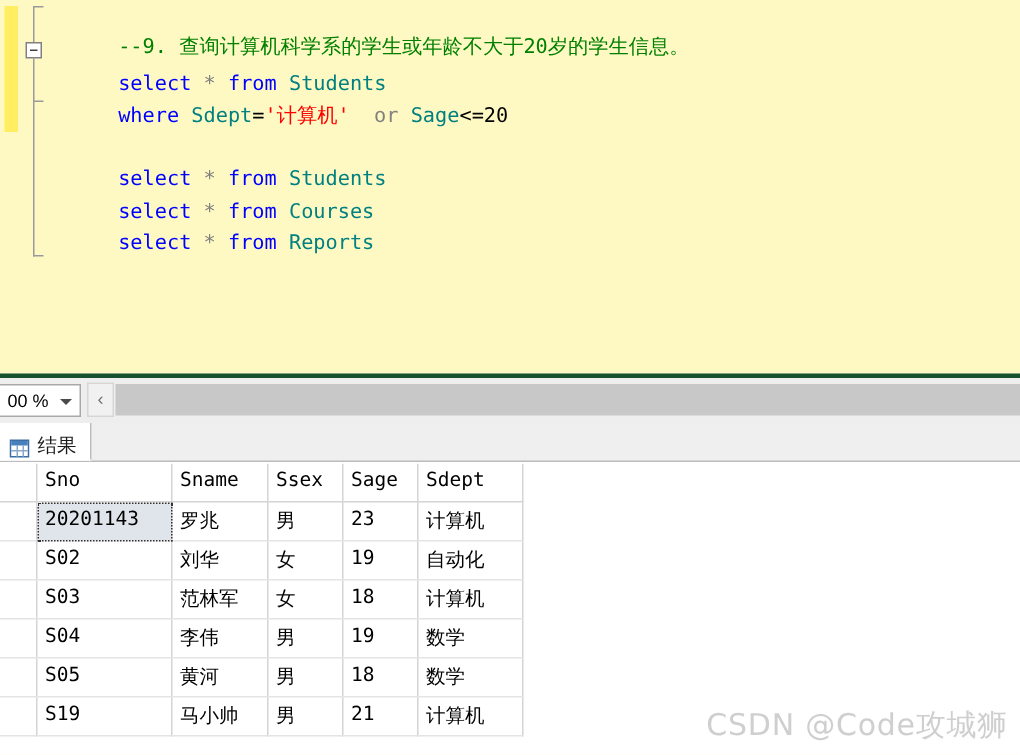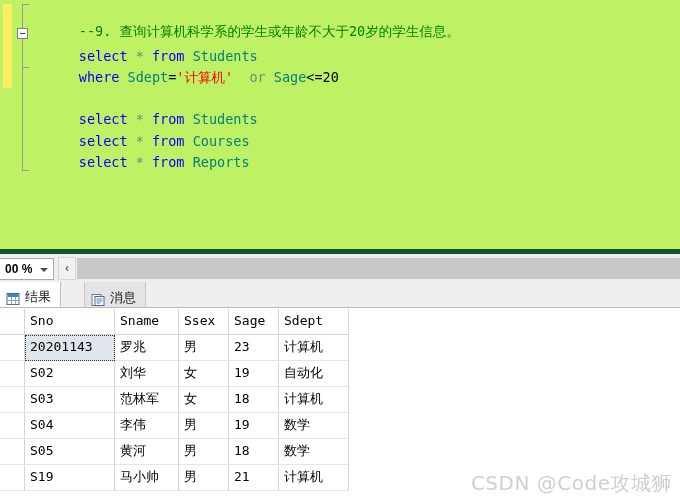--- a/index.html
+++ b/index.html
@@ -14,21 +14,21 @@
     font-family: "Liberation Sans", sans-serif;
     position: relative;
   }
 
   
   .editor-pane {
     position: absolute;
     left: 0; top: 0;
     width: 680px;
     height: 296px;
-    background: #bef264;
+    background: #fef9c3;
     overflow: hidden;
   }
   .change-bar {
     position: absolute;
     left: 3px; top: 4px;
     width: 9px; height: 84px;
     background: #ffee62;
   }
   .gutter-rail {
     position: absolute;
@@ -85,23 +85,22 @@
   .tok-op      { color: #808080; }
   .tok-str     { color: #ff0000; }
   .tok-plain   { color: #000000; }
 
   
   .strip {
     position: absolute;
     left: 0; top: 249px;
     width: 680px; height: 33px;
     background: #eeeeee;
-    border-top: 5px solid #14532d;
-    box-sizing: border-box;
-    font-weight: bold;
+    border-top: 3px solid #14532d;
+    box-sizing: border-box;
   }
   .zoom-combo {
     position: absolute;
     left: -16px; top: 4px;
     width: 70px; height: 22px;
     background: #ffffff;
     border: 1px solid #a9a9a9;
     box-sizing: border-box;
     display: flex;
     align-items: center;
@@ -306,32 +305,20 @@
         <rect x="1" y="1.5" width="12" height="11" fill="#ffffff" stroke="#3c6ea5" stroke-width="1"></rect>
         <rect x="1.5" y="2" width="11" height="3" fill="#4a7fbd"></rect>
         <line x1="5.5" y1="5" x2="5.5" y2="12.5" stroke="#8aa9c8" stroke-width="1"></line>
         <line x1="9.5" y1="5" x2="9.5" y2="12.5" stroke="#8aa9c8" stroke-width="1"></line>
         <line x1="1.5" y1="8.5" x2="12.5" y2="8.5" stroke="#8aa9c8" stroke-width="1"></line>
       </svg>
     </span>
     <span class="tab-label">结果</span>
   </div>
 
-  <div class="tab tab-inactive">
-    <span class="ico">
-      <svg width="14" height="14" viewBox="0 0 14 14">
-        <rect x="1" y="1.5" width="9" height="11" fill="#f4f4f4" stroke="#7a7a7a" stroke-width="1"></rect>
-        <rect x="4" y="3.5" width="9" height="9" fill="#ffffff" stroke="#3c6ea5" stroke-width="1"></rect>
-        <line x1="5.5" y1="6" x2="11.5" y2="6" stroke="#4a7fbd" stroke-width="1"></line>
-        <line x1="5.5" y1="8" x2="11.5" y2="8" stroke="#4a7fbd" stroke-width="1"></line>
-        <line x1="5.5" y1="10" x2="9.5" y2="10" stroke="#4a7fbd" stroke-width="1"></line>
-      </svg>
-    </span>
-    <span class="tab-label">消息</span>
-  </div>
 </div>
 
 <div class="grid">
   <table class="grid-table">
     <thead>
       <tr>
         <th class="col-rowhdr rowhdr"></th>
         <th class="col-sno">Sno</th>
         <th class="col-sname">Sname</th>
         <th class="col-ssex">Ssex</th>

